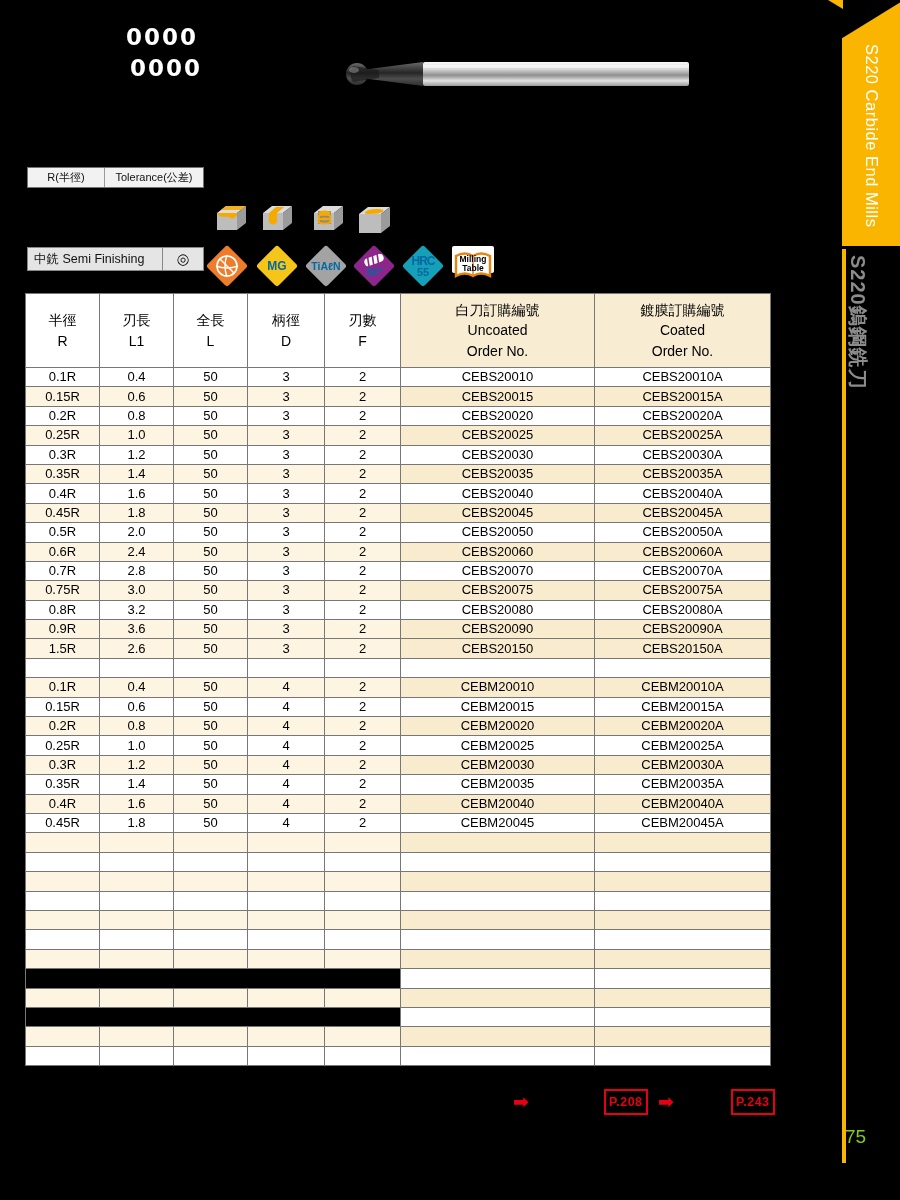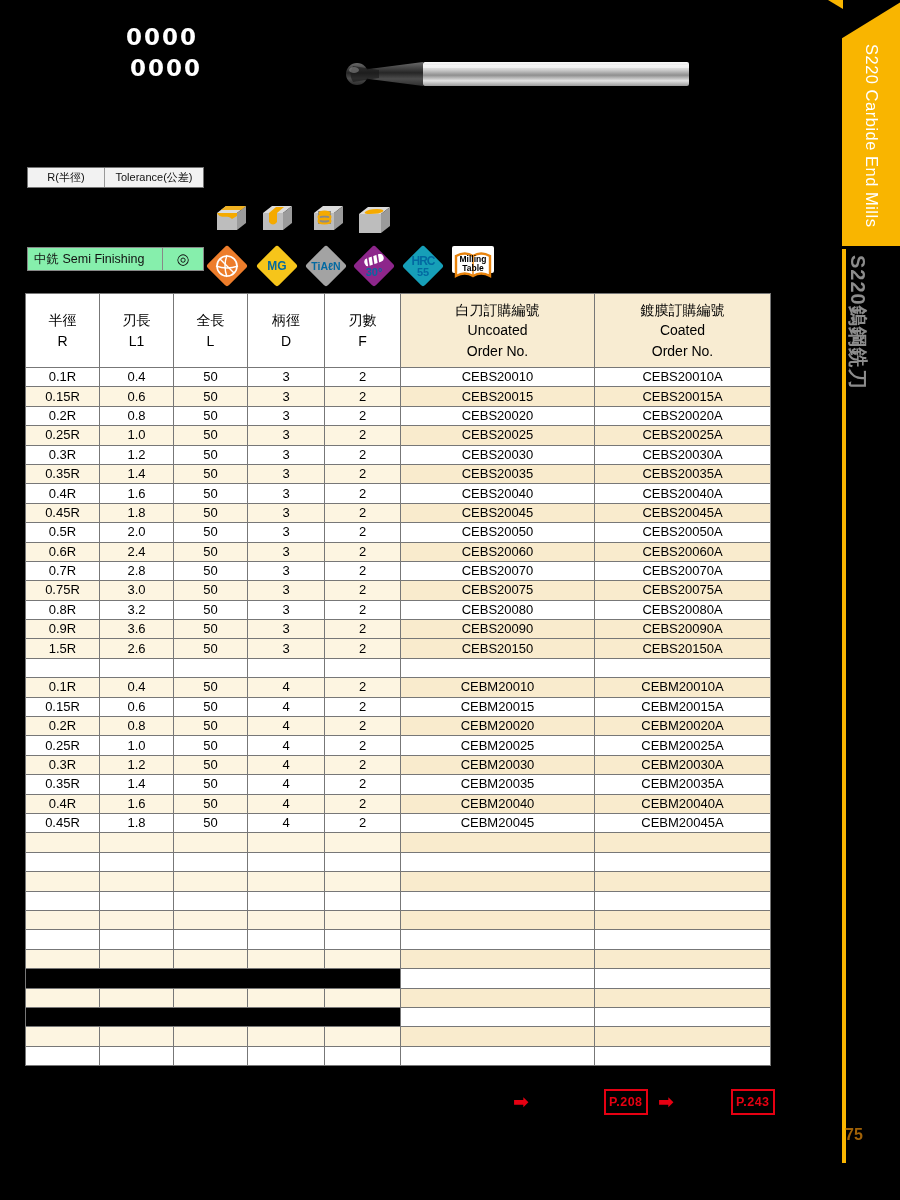--- a/index.html
+++ b/index.html
@@ -19,21 +19,21 @@
   #tol-table{position:absolute;left:27px;top:167px;display:flex;border:1px solid #737373;background:#f2f2f2;}
   #tol-table .cell{font-size:11px;color:#111;padding:2px 6px;text-align:center;}
   #tol-table .cell+.cell{border-left:1px solid #999;}
   #tol-r{width:64px;}
   #tol-t{width:86px;}
 
   
   .mach-icon{position:absolute;top:202px;}
 
   
-  #finishing-box{position:absolute;left:27px;top:247px;display:flex;border:1px solid #888;background:#86efac;height:22px;}
+  #finishing-box{position:absolute;left:27px;top:247px;display:flex;border:1px solid #888;background:#e5e5e5;height:22px;}
   #finishing-label{width:128px;font-size:12.5px;color:#111;display:flex;align-items:center;padding-left:6px;}
   #finishing-symbol{width:40px;border-left:1px solid #888;display:flex;align-items:center;justify-content:center;
                     font-size:15px;color:#111;}
 
   
   .badge{position:absolute;top:244px;width:44px;height:44px;}
   .badge .diamond{position:absolute;left:7px;top:7px;width:30px;height:30px;transform:rotate(45deg);border-radius:3px;}
   .badge .content{position:absolute;left:0;top:0;width:44px;height:44px;display:flex;flex-direction:column;
                   align-items:center;justify-content:center;color:#0369a1;font-weight:bold;}
   .badge .l1{font-size:12px;line-height:12px;}
@@ -60,21 +60,21 @@
   
   #tab{position:absolute;left:842px;top:0;width:58px;height:246px;
        clip-path:polygon(0 15.5%,100% 1%,100% 100%,0 100%);}
   #tab-wedge{position:absolute;left:828px;top:0;width:15px;height:9px;
        clip-path:polygon(0 0,100% 0,100% 100%);}
   #tab-title{position:absolute;left:881px;top:44px;transform:rotate(90deg);transform-origin:0 0;
        color:#fff;font-size:16.5px;letter-spacing:0.5px;white-space:nowrap;}
   #side-subtitle{position:absolute;left:871px;top:255px;transform:rotate(90deg);transform-origin:0 0;
        color:#8c8c8c;font-size:20px;font-weight:bold;letter-spacing:1px;white-space:nowrap;}
   #side-line{position:absolute;left:842px;top:249px;width:4px;height:914px;}
-  #page-number{position:absolute;left:845px;top:1126px;color:#a16207;font-size:16px;font-weight:bold;}
+  #page-number{position:absolute;left:845px;top:1126px;color:#84cc16;font-size:19px;font-weight:normal;}
 
   
   .red-arrow{position:absolute;top:1090px;color:#e60012;font-size:19px;
              font-family:"DejaVu Sans",sans-serif;font-weight:bold;}
   .red-box{position:absolute;top:1089px;border:2px solid #e60012;color:#e60012;
            font-size:12.5px;font-weight:bold;padding:4px 3px;letter-spacing:0.5px;}
 </style>
 </head>
 <body>
 

